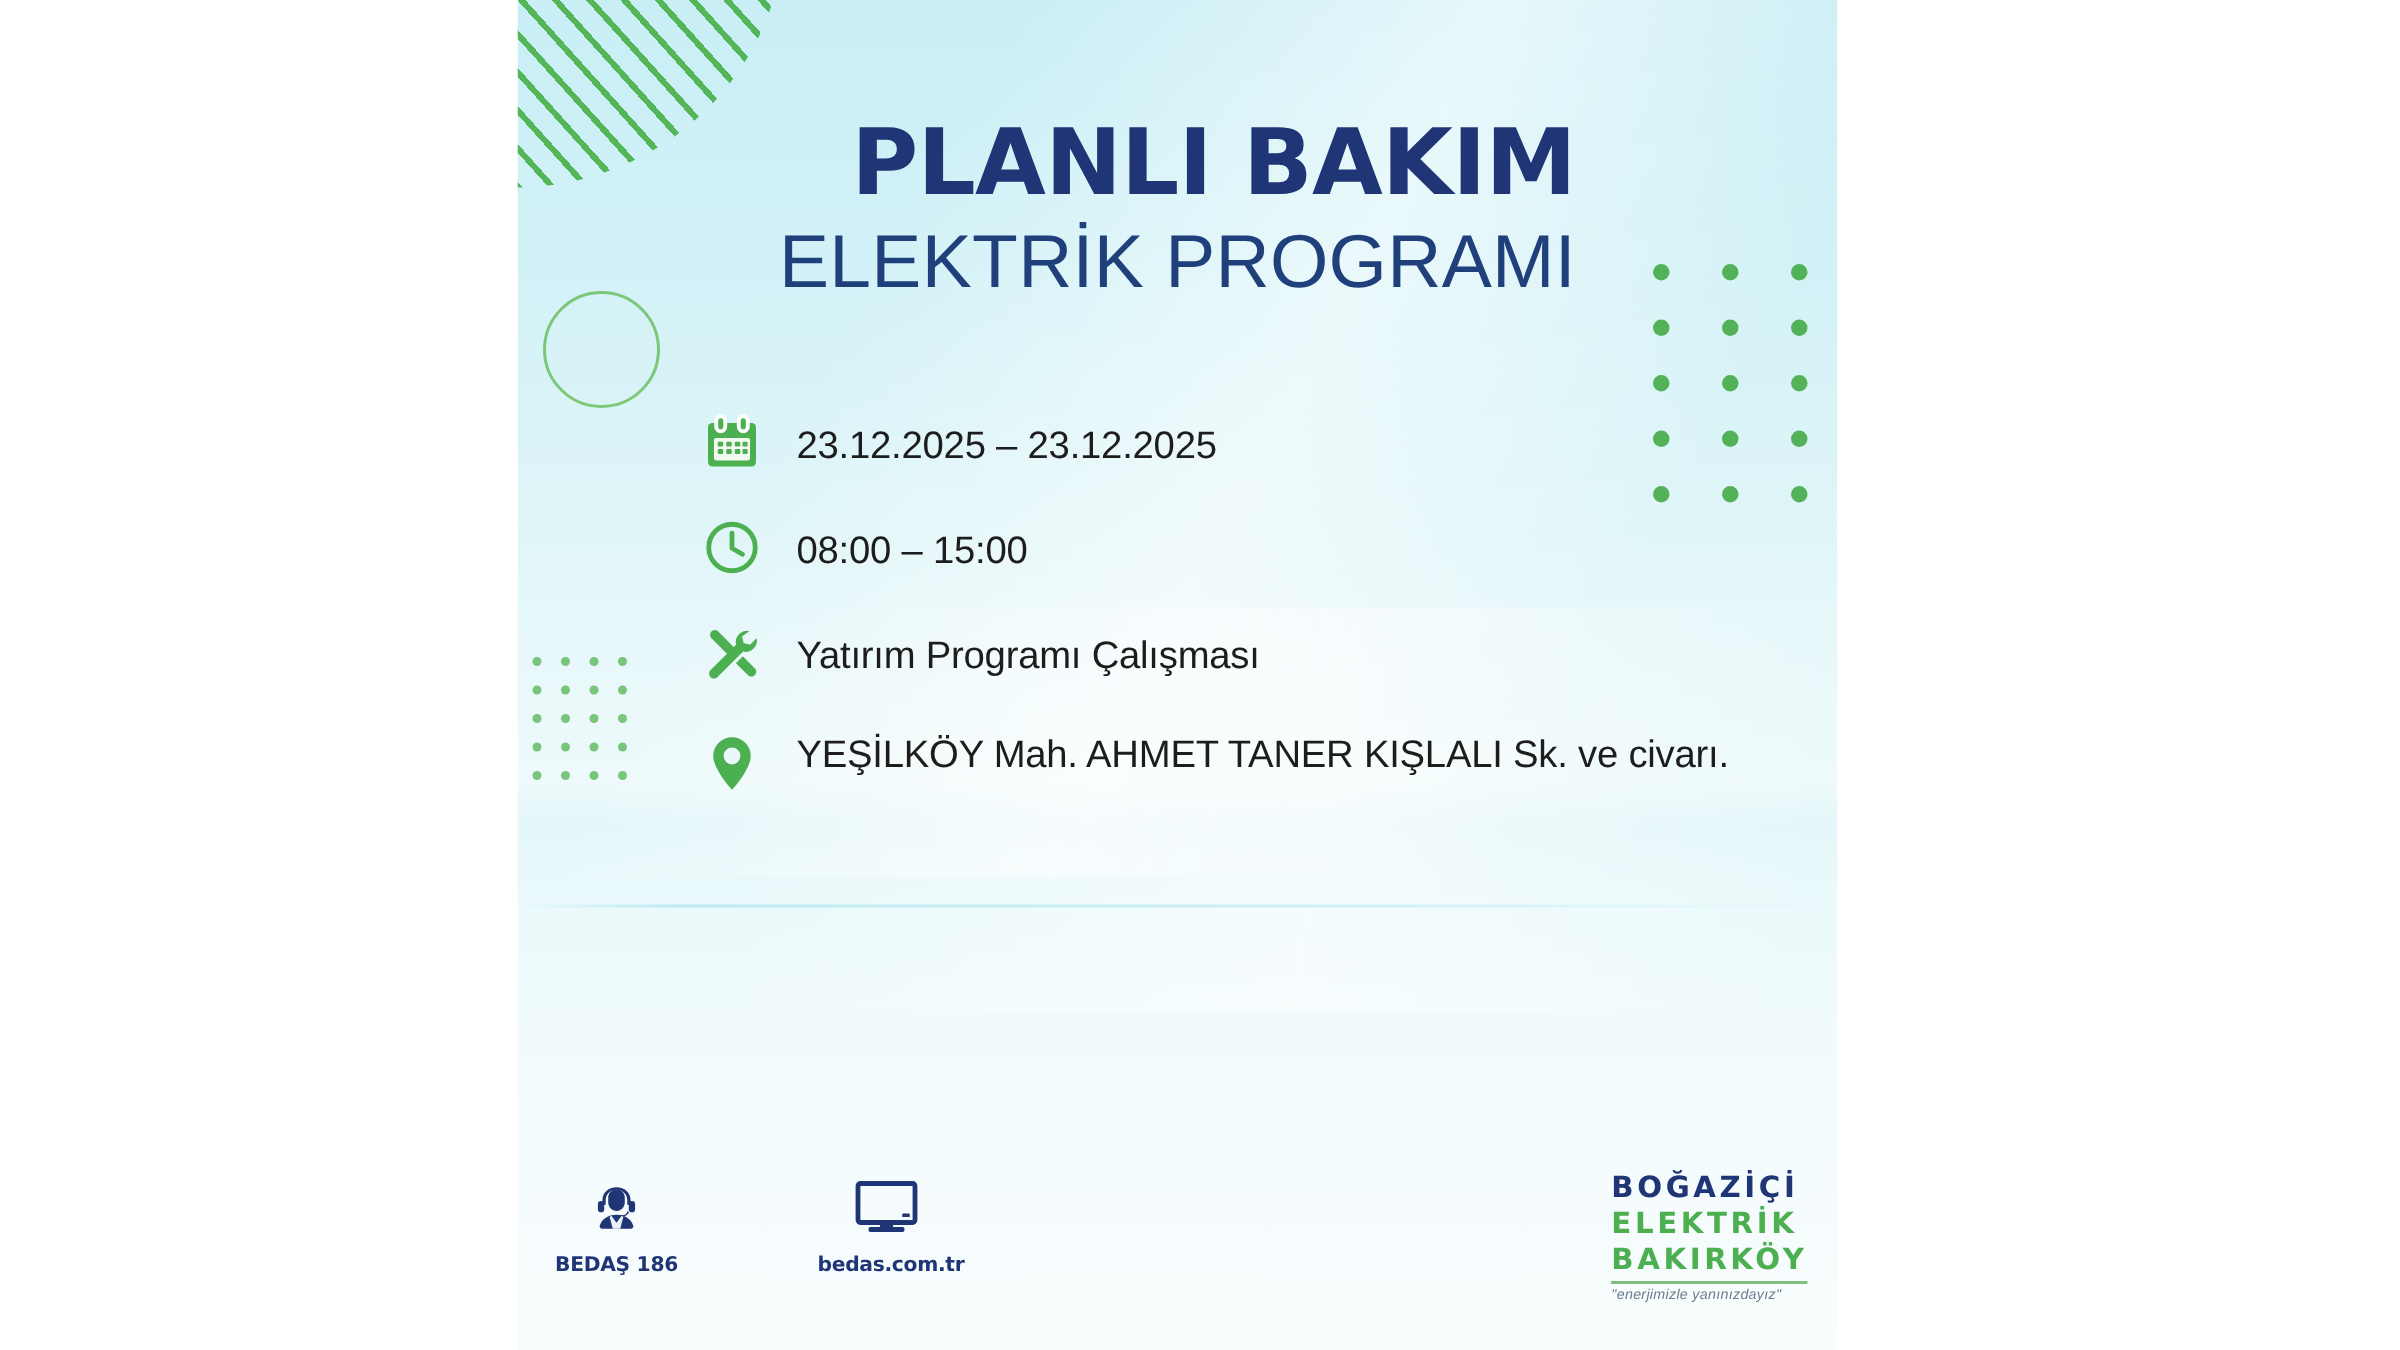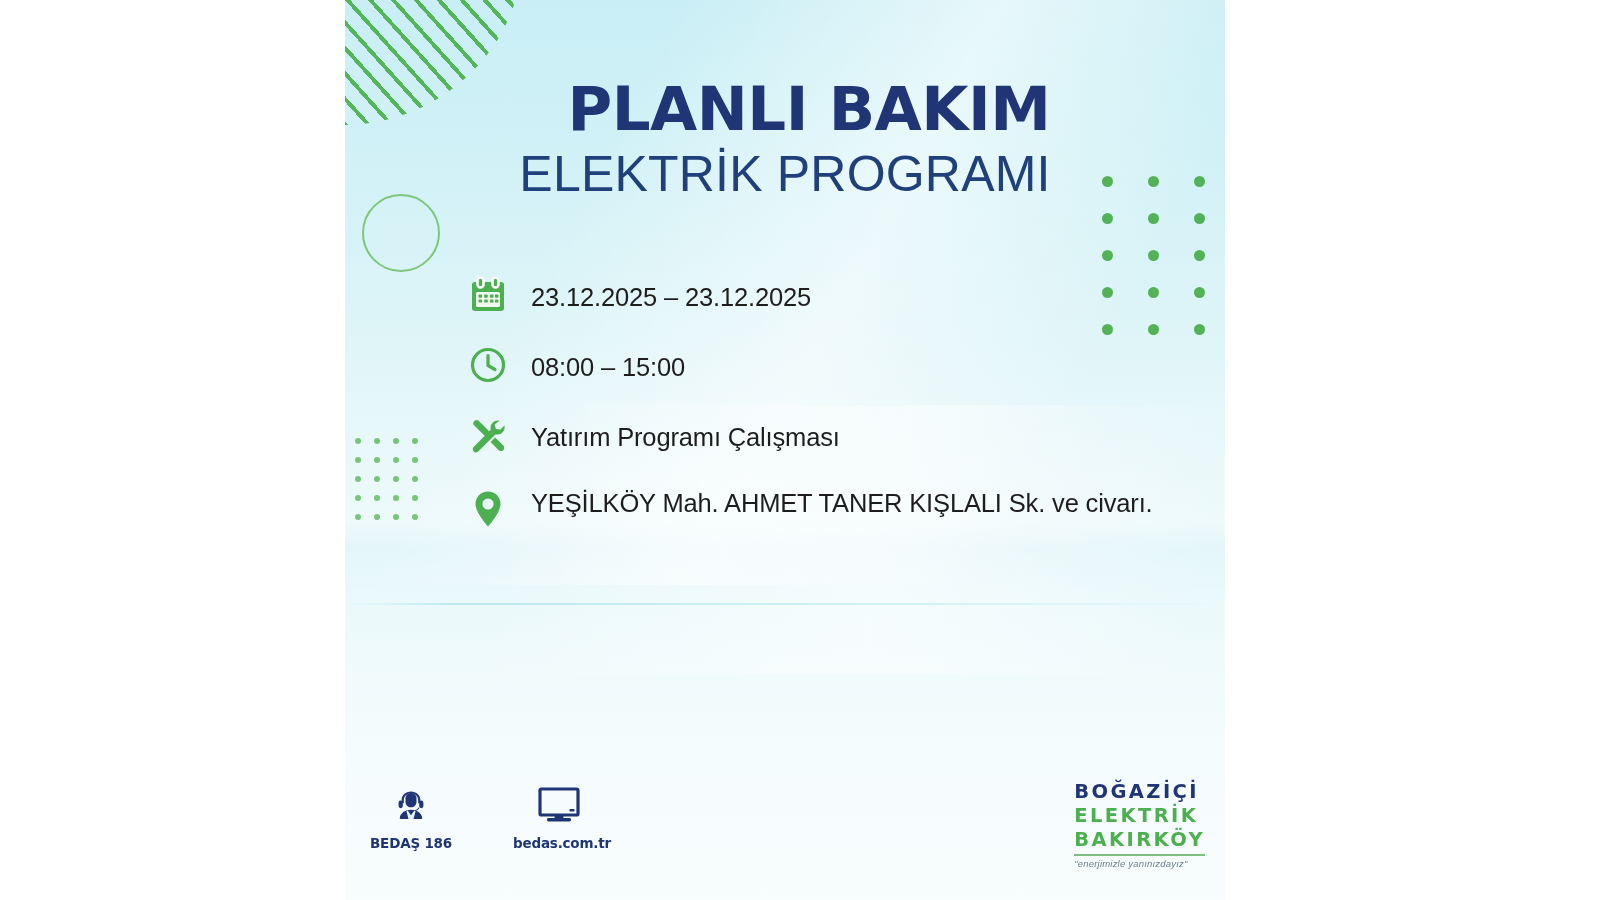--- a/index.html
+++ b/index.html
@@ -146,21 +146,21 @@
     padding-top:6px;
   }
   .row.addr .txt { padding-top:2px; line-height:1.52; }
   .row.addr .ico { margin-top:4px; }
 
   
   .footer { position:absolute; left:0; top:780px; width:880px; height:100px; }
 
   .contacts {
     position:absolute; left:20px; top:0;
-    display:flex; gap:56px; align-items:flex-end;
+    display:flex; gap:88px; align-items:flex-end;
   }
   .contact { width:92px; text-align:center; }
   .contact .cico { height:46px; display:flex; align-items:flex-end; justify-content:center; }
   .contact .cico svg { display:block; }
   .contact .clab {
     margin-top:9px;
     font-family:"DejaVu Sans", sans-serif;
     font-weight:700;
     font-size:13.5px;
     color:#1f3575;

